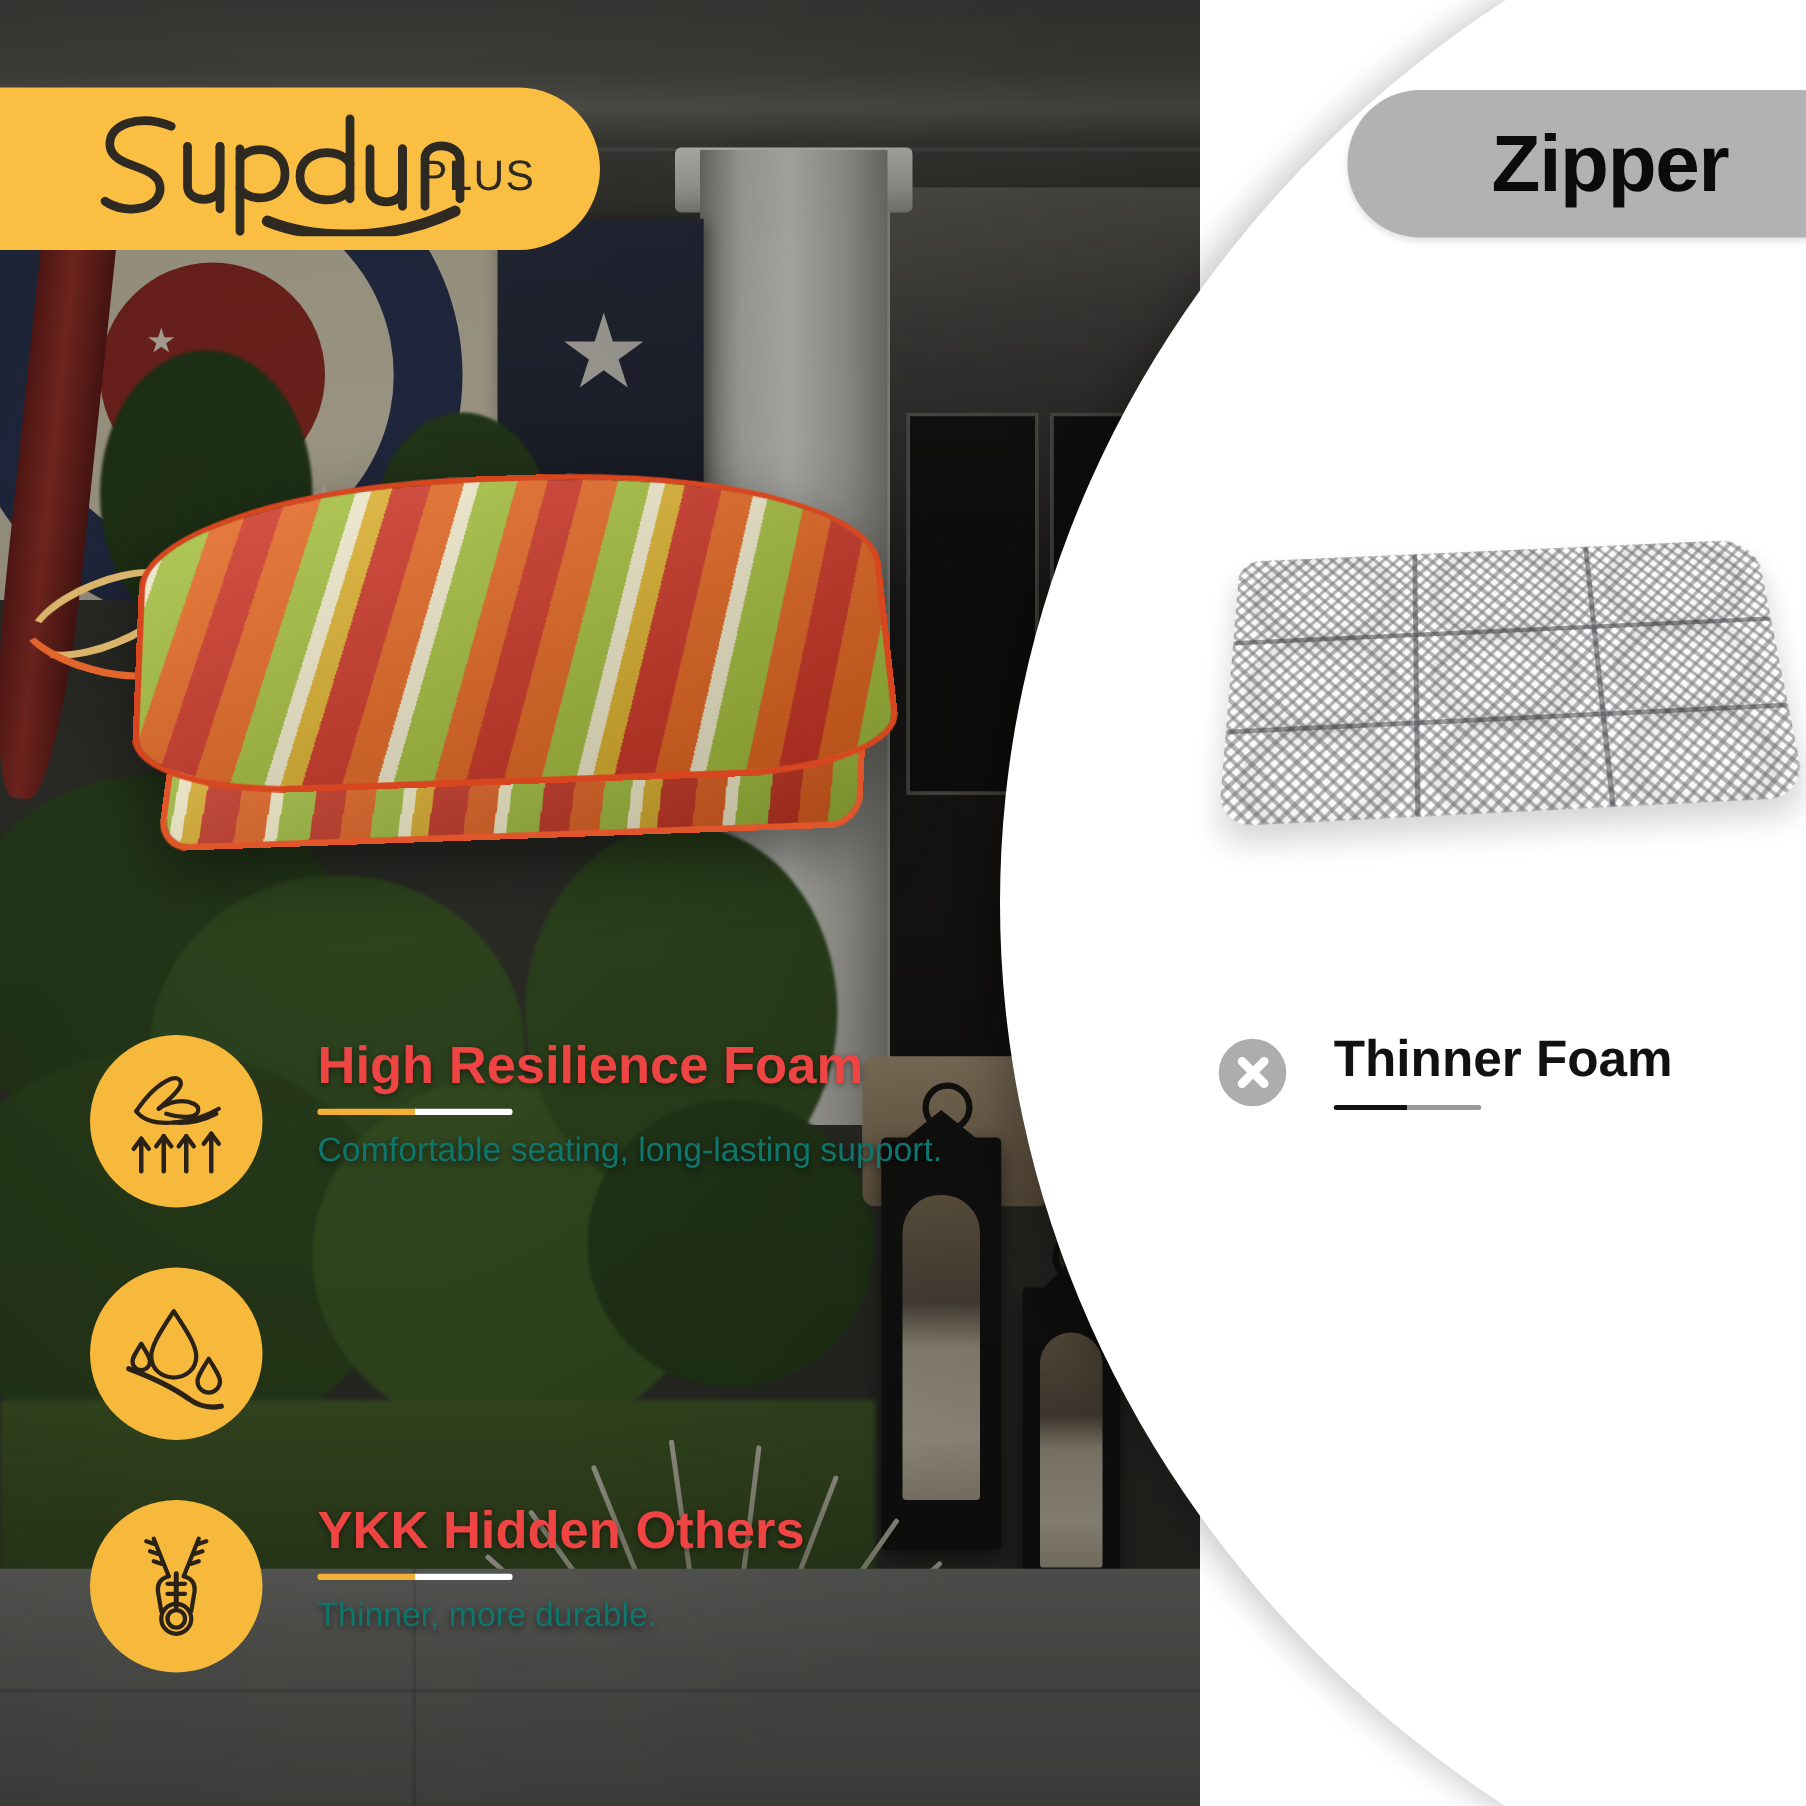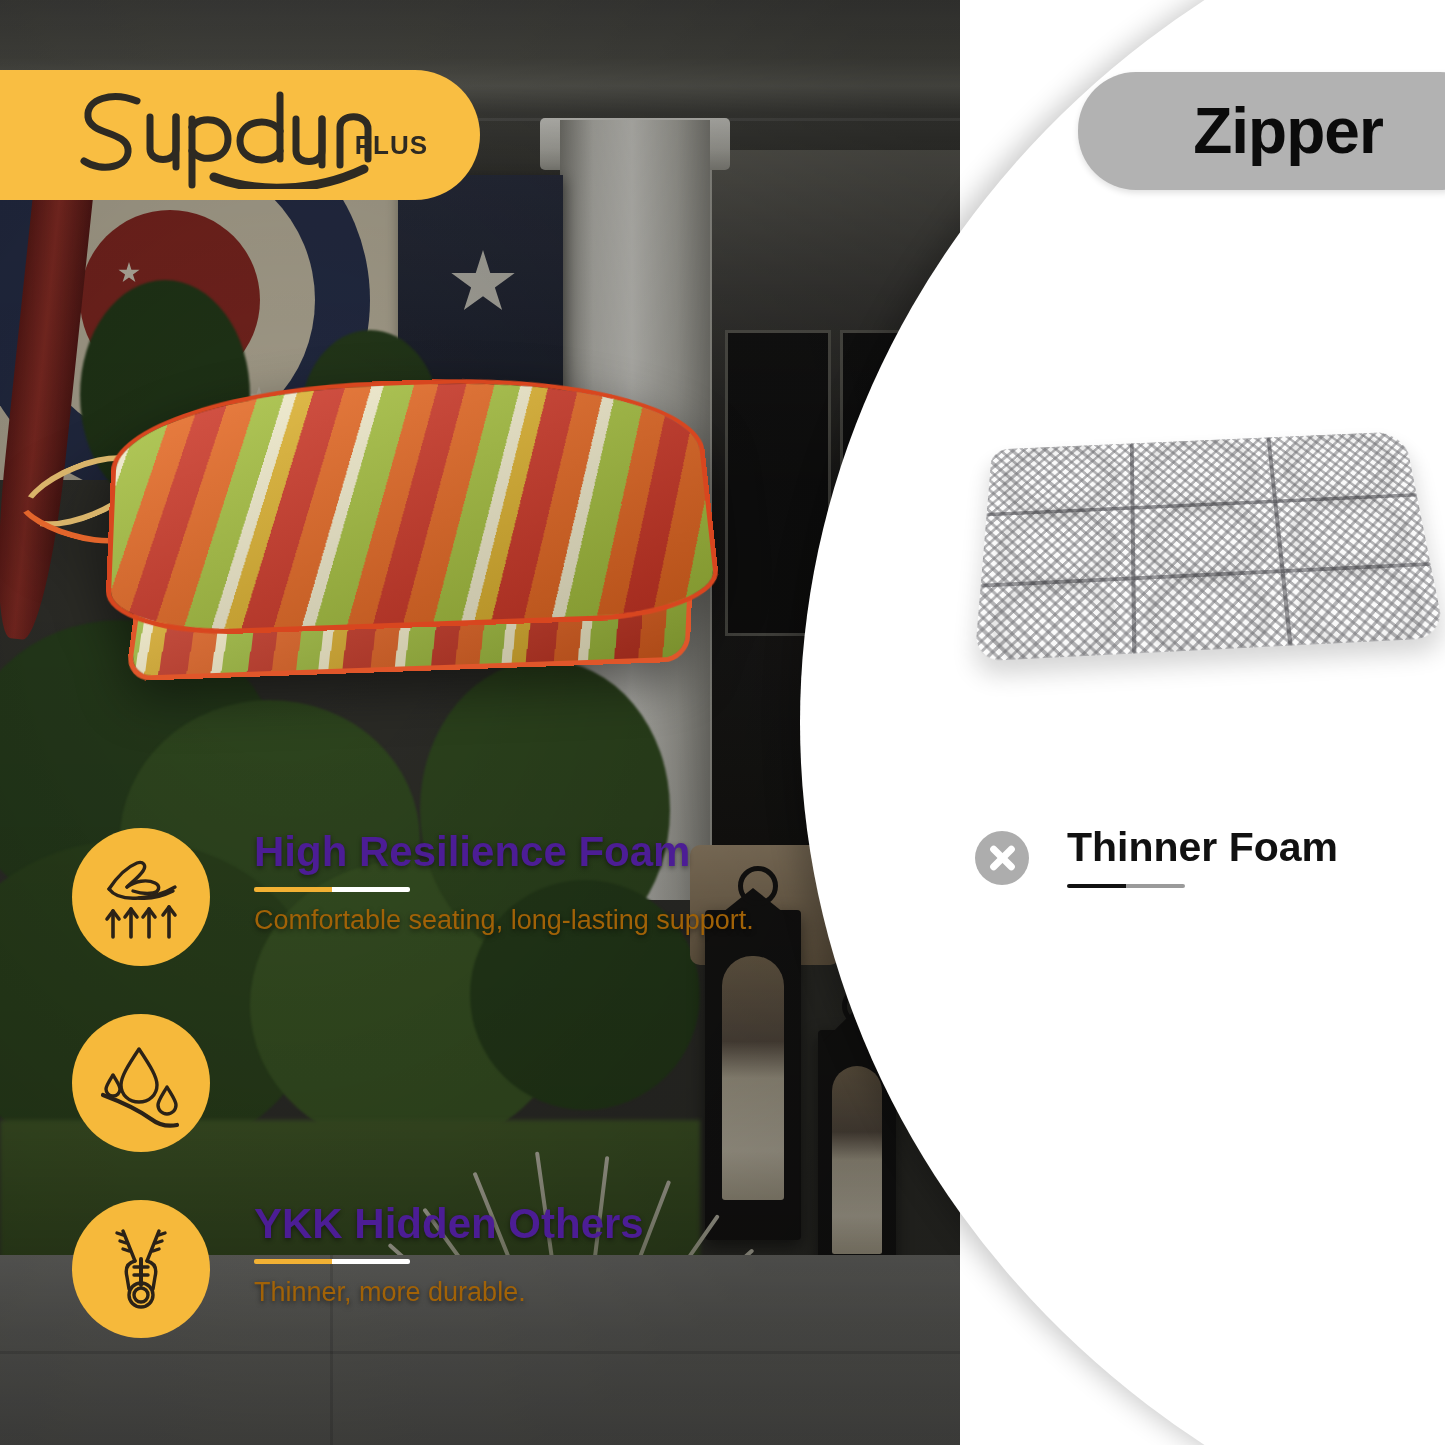--- a/index.html
+++ b/index.html
@@ -82,21 +82,21 @@
     background:#ffffff;border-radius:50% 0 0 50%/50% 0 0 50%;
   }
 
   
   .logo-pill{
     position:absolute;left:-20px;top:70px;width:500px;height:130px;
     background:#F9BE42;border-radius:0 66px 66px 0;
     display:flex;align-items:center;justify-content:center;
   }
   .logo-wrap{position:relative;width:360px;height:108px;margin-left:28px;}
-  .logo-sub{position:absolute;right:-4px;bottom:28px;font-size:26px;font-weight:bold;letter-spacing:1px;color:#2e2a22;}
+  .logo-sub{position:absolute;right:-4px;bottom:28px;font-size:34px;font-weight:normal;letter-spacing:1px;color:#2e2a22;}
 
   
   .others-pill{
     position:absolute;left:1078px;top:72px;width:420px;height:118px;
     background:#B2B2B2;border-radius:58px;display:flex;align-items:center;justify-content:center;
     box-shadow:0 3px 6px rgba(0,0,0,.12);
   }
   .others-text{font-size:64px;font-weight:bold;color:#0b0b0b;letter-spacing:-1px;}
 
   
@@ -161,25 +161,25 @@
   .tuft{position:absolute;width:118px;height:88px;border-radius:50%;
     box-shadow:inset 0 0 26px rgba(0,0,0,.16), 0 2px 6px rgba(0,0,0,.10);}
   .seam{position:absolute;background:rgba(70,70,74,.55);border-radius:2px;}
 
   
   .features{position:absolute;left:72px;top:820px;width:700px;z-index:30;}
   .feat{position:relative;height:186px;}
   .feat-ico{position:absolute;left:0;top:8px;width:138px;height:138px;border-radius:50%;
     background:#F6B93B;display:flex;align-items:center;justify-content:center;}
   .feat-body{position:absolute;left:182px;top:10px;width:520px;}
-  .feat-title{font-size:42px;font-weight:bold;color:#4c1d95;line-height:1.05;
+  .feat-title{font-size:42px;font-weight:bold;color:#ef4444;line-height:1.05;
     text-shadow:0 2px 5px rgba(0,0,0,.45);}
   .feat-rule{margin:13px 0 12px 0;width:156px;height:5px;
     background:linear-gradient(90deg,#F2B134 0 50%,#ffffff 50% 100%);border-radius:2px;}
-  .feat-desc{font-size:27px;color:#a16207;line-height:1.2;text-shadow:0 2px 5px rgba(0,0,0,.55);}
+  .feat-desc{font-size:27px;color:#0f766e;line-height:1.2;text-shadow:0 2px 5px rgba(0,0,0,.55);}
 
   
   .cons{position:absolute;left:975px;top:825px;width:470px;z-index:30;}
   .con{position:relative;height:146px;}
   .con-ico{position:absolute;left:0;top:6px;width:54px;height:54px;border-radius:50%;
     background:#ADADAD;display:flex;align-items:center;justify-content:center;}
   .con-x{position:relative;width:30px;height:30px;}
   .con-x:before,.con-x:after{content:"";position:absolute;left:12px;top:-1px;width:7px;height:32px;
     background:#fff;border-radius:4px;}
   .con-x:before{transform:rotate(45deg);}

